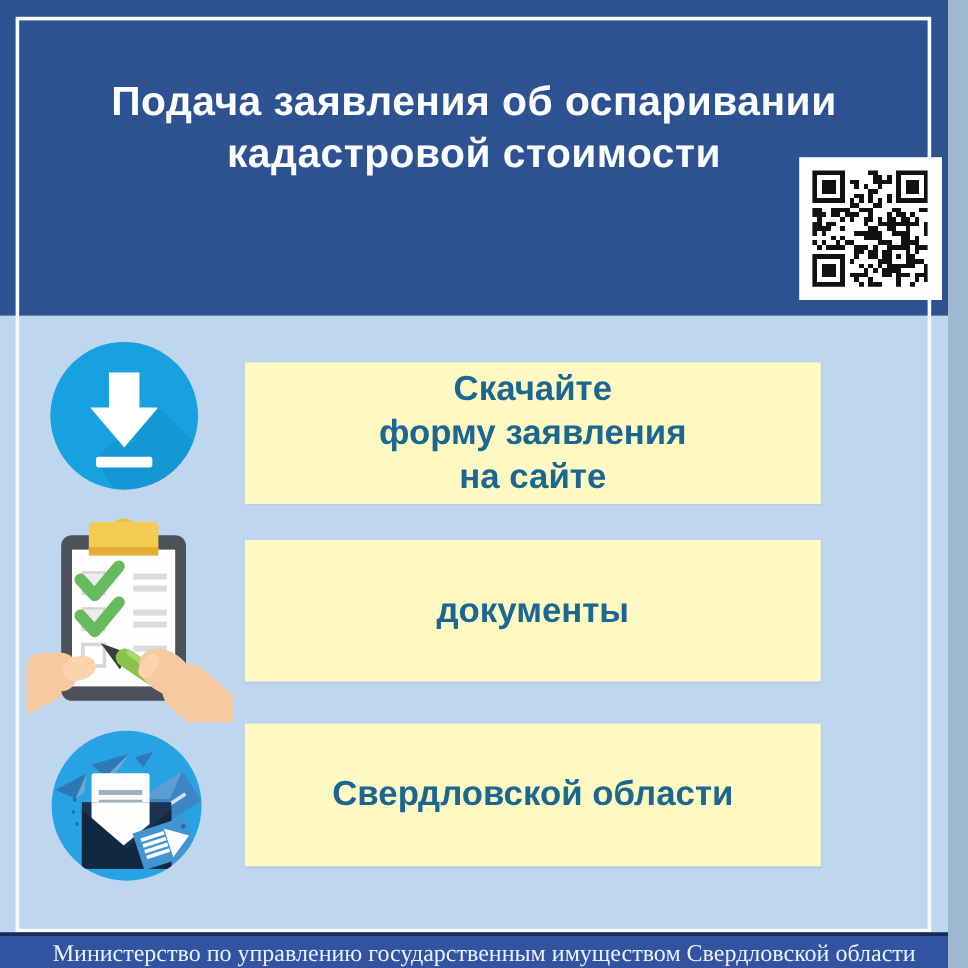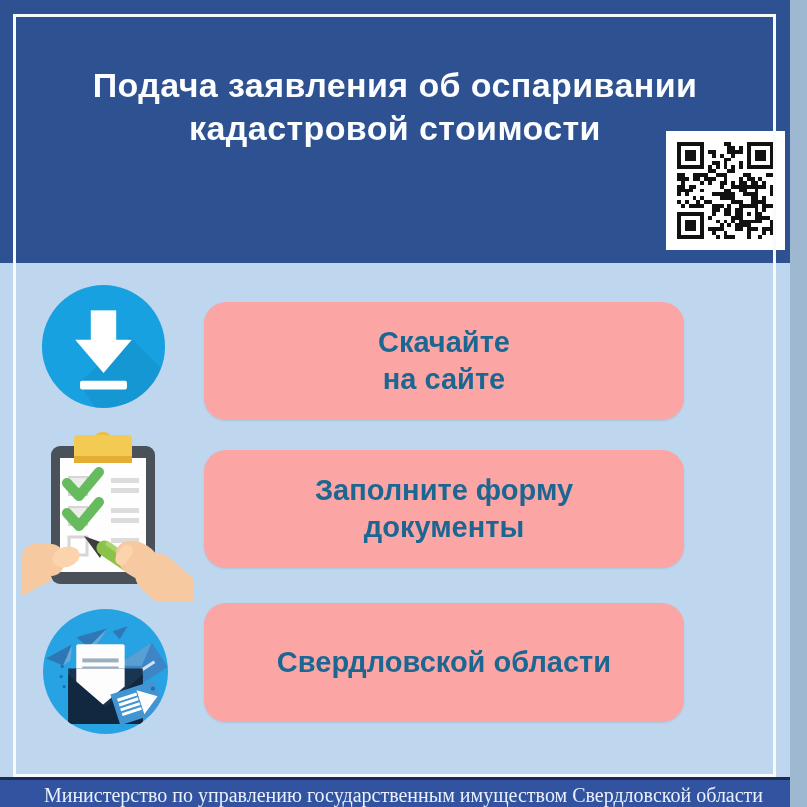--- a/index.html
+++ b/index.html
@@ -19,25 +19,24 @@
     text-align:center;color:#fcfdff;font-weight:bold;
     font-size:34px;line-height:43px;letter-spacing:.4px;
   }
   .qr-box{
     position:absolute;left:666px;top:131px;width:119px;height:119px;
     background:#ffffff;z-index:3;display:flex;align-items:center;justify-content:center;
   }
   .qr-box svg{width:97px;height:97px;display:block;}
   .step-box{
     position:absolute;left:204px;width:480px;z-index:2;
-    background:#fca5a5;color:#1b6791;text-align:center;font-weight:bold;
+    background:#fef9c3;color:#1b6791;text-align:center;font-weight:bold;
     font-size:29px;line-height:37px;
     display:flex;flex-direction:column;justify-content:center;
     box-shadow:0 1px 2px rgba(40,70,110,.12);
-    border-radius:22px;
   }
   #box1{top:302px;height:118px}
   #box2{top:450px;height:118px}
   #box3{top:603px;height:119px}
   .step-icon{position:absolute;z-index:2;}
   #icon1{left:40px;top:283px;width:127px;height:127px}
   #icon2{left:22px;top:430px;width:172px;height:172px}
   #icon3{left:40px;top:606px;width:131px;height:131px}
   .footer-bar{
     position:absolute;left:0;bottom:0;width:807px;height:27px;z-index:5;
@@ -382,20 +381,21 @@
     <g clip-path="url(#c1)">
       <polygon points="92,55 130,93 130,130 58,130 40,102" fill="rgba(0,40,80,0.08)"></polygon>
     </g>
     <rect x="52" y="28" width="26" height="32" fill="#ffffff"></rect>
     <polygon points="36,58 94,58 65,92" fill="#ffffff"></polygon>
     <rect x="41" y="100" width="48" height="9" rx="2" fill="#ffffff"></rect>
   </svg>
 
   <div id="box1" class="step-box">
     <span>Скачайте</span>
+    <span>форму заявления</span>
     <span>на сайте</span>
   </div>
 
   <svg id="icon2" class="step-icon" viewBox="0 0 172 172">
     <circle cx="81" cy="13" r="8" fill="none" stroke="#edbe3e" stroke-width="6"></circle>
     <rect x="29" y="16" width="104" height="138" rx="9" fill="#4a5158"></rect>
     <rect x="38" y="28" width="86" height="114" fill="#fefefe"></rect>
     <rect x="52" y="5" width="58" height="27" rx="4" fill="#f3ca52"></rect>
     <rect x="52" y="26" width="58" height="7" fill="#e4ae35"></rect>
 
@@ -420,21 +420,20 @@
     <polygon points="62,106 84,114 78,128" fill="#3d3d3d"></polygon>
     <line x1="82" y1="118" x2="150" y2="164" stroke="#8bc34a" stroke-width="15" stroke-linecap="round"></line>
     <line x1="86" y1="114" x2="150" y2="158" stroke="#a7d66e" stroke-width="5" stroke-linecap="round"></line>
 
     <ellipse cx="116" cy="130" rx="24" ry="17" fill="#f7c9a1" transform="rotate(33 116 130)"></ellipse>
     <rect x="96" y="114" width="12" height="22" rx="6" fill="#fbd4ae" transform="rotate(33 102 125)"></rect>
     <line x1="134" y1="144" x2="176" y2="180" stroke="#f7c9a1" stroke-width="42" stroke-linecap="round"></line>
   </svg>
 
   <div id="box2" class="step-box">
-    <span>Заполните форму</span>
     <span>документы</span>
   </div>
 
   <svg id="icon3" class="step-icon" viewBox="0 0 130 130">
     <defs>
         <clipPath id="c3">
           <circle cx="65" cy="65" r="62"></circle>
         </clipPath>
       </defs>
     <circle cx="65" cy="65" r="62" fill="#27a3e3"></circle>

